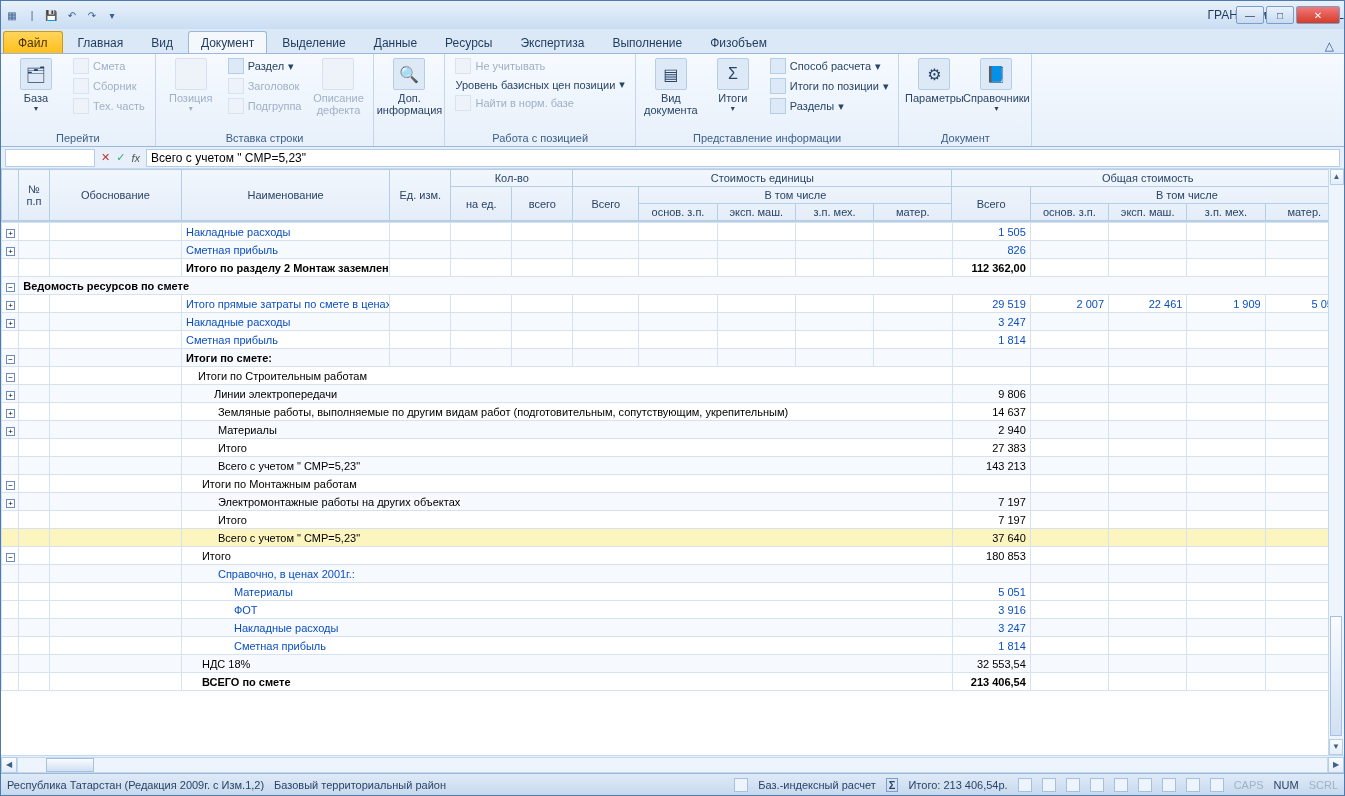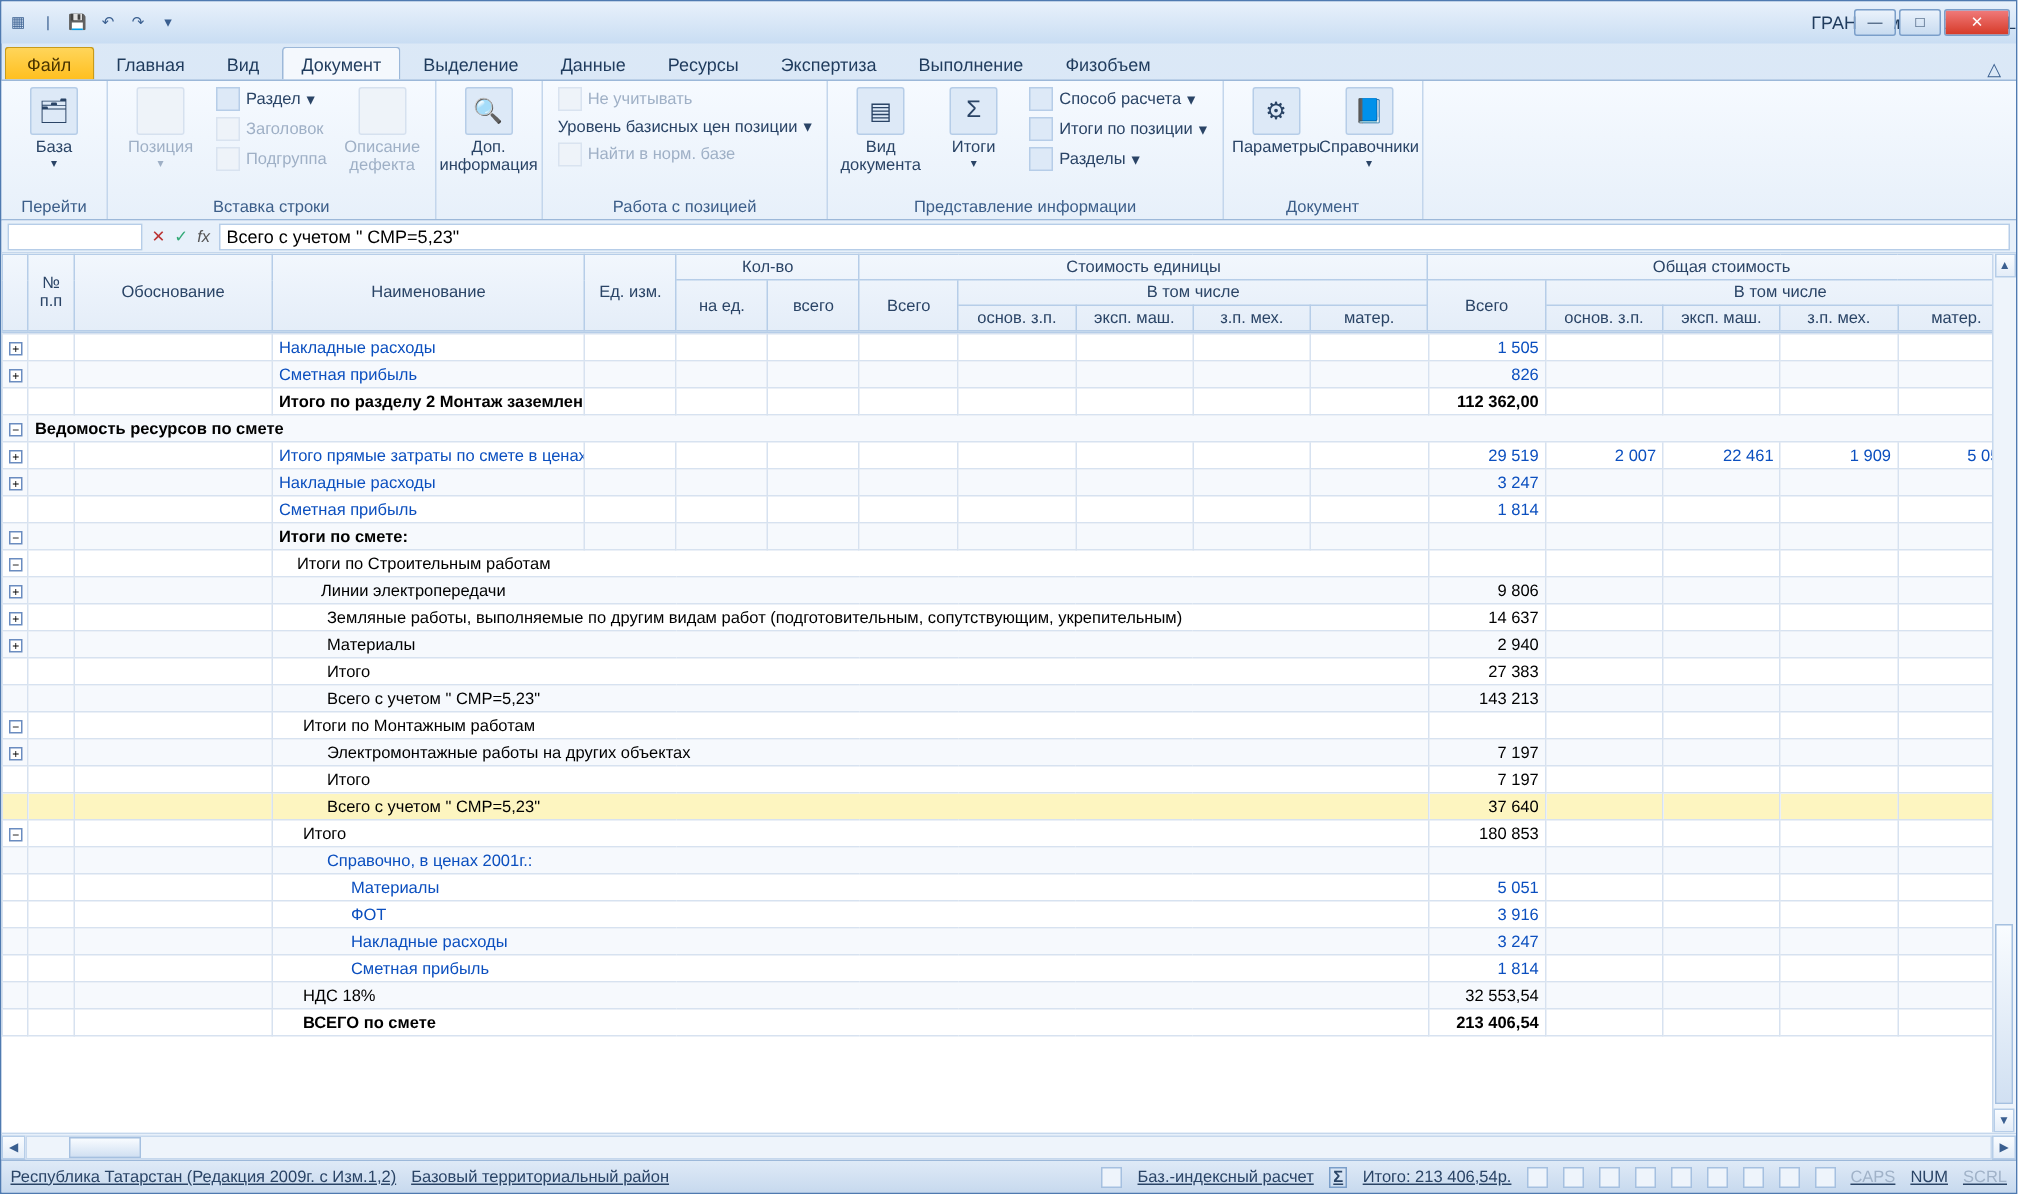--- a/index.html
+++ b/index.html
@@ -56,21 +56,21 @@
 .gridbody .bold { font-weight: bold; }
 .gridbody .num { text-align: right; }
 .expcol { text-align: center; color: #3a5f90; cursor: default; width: 14px; }
 .exp { display: inline-block; width: 9px; height: 9px; border: 1px solid #6a8cc0; font-size: 8px; line-height: 7px; text-align: center; background: #fff; }
 
 .hscroll { height: 18px; background: #e7f0fa; border-top: 1px solid #c5d7ec; display: flex; align-items: center; }
 .hscroll .sbtn { width: 16px; height: 16px; border: 1px solid #b6cde8; background: linear-gradient(#f9fcff,#e4edf8); text-align: center; font-size: 8px; color: #3a5f90; line-height: 14px; }
 .hscroll .track { flex: 1; height: 16px; background: #eef4fb; border: 1px solid #c6d8ed; position: relative; }
 .hscroll .thumb { position: absolute; left: 28px; top: 0; height: 14px; width: 48px; background: linear-gradient(#f9fcff,#d1e0f2); border: 1px solid #a5c0e0; }
 
-.status { height: 22px; background: linear-gradient(#dfeaf7,#c7d9ee); border-top: 1px solid #9cb8d9; display: flex; align-items: center; padding: 0 6px; gap: 10px; color: #2a4466; font-size: 11px; text-decoration: underline; }
+.status { height: 22px; background: linear-gradient(#dfeaf7,#c7d9ee); border-top: 1px solid #9cb8d9; display: flex; align-items: center; padding: 0 6px; gap: 10px; color: #2a4466; font-size: 11px; }
 .status .sp { flex: 1; }
 .status .sicon2 { width: 14px; height: 14px; border: 1px solid #a5c0e0; background: #eef4fb; }
 .status .dim { color: #a0b2c8; }
 
 .vscroll { position: absolute; right: 0; top: 0; bottom: 0; width: 16px; background: #eef4fb; border-left: 1px solid #c6d8ed; }
 .vscroll .sbtn { width: 14px; height: 16px; border: 1px solid #b6cde8; background: linear-gradient(#f9fcff,#e4edf8); text-align: center; font-size: 8px; color: #3a5f90; line-height: 14px; margin: 0 auto; }
 .vscroll .vthumb { width: 12px; height: 120px; margin: 1px auto; background: linear-gradient(#f9fcff,#d1e0f2); border: 1px solid #a5c0e0; position: absolute; left: 1px; bottom: 18px; }
 
 col.c0{width:17px}col.c1{width:30px}col.c2{width:130px}col.c3{width:205px}col.c4{width:60px}
 col.c5{width:60px}col.c6{width:60px}col.c7{width:65px}col.c8{width:77px}col.c9{width:77px}
@@ -115,20 +115,34 @@
   </div>
 
   <div class="ribbon">
     <div class="group">
       <div class="group-body">
         <div class="bigbtn">
             <div class="bicon">🗂</div>
             <span>База</span>
             <span style="font-size:8px">▾</span>
           </div>
+        <div class="stack">
+          <div class="smallbtn dim">
+              <span class="sicon"></span>
+              <span>Смета</span>
+            </div>
+          <div class="smallbtn dim">
+              <span class="sicon"></span>
+              <span>Сборник</span>
+            </div>
+          <div class="smallbtn dim">
+              <span class="sicon"></span>
+              <span>Тех. часть</span>
+            </div>
+        </div>
       </div>
       <div class="group-label">Перейти</div>
     </div>
     <div class="group">
       <div class="group-body">
         <div class="bigbtn dim">
             <div class="bicon"></div>
             <span>Позиция</span>
             <span style="font-size:8px">▾</span>
           </div>

